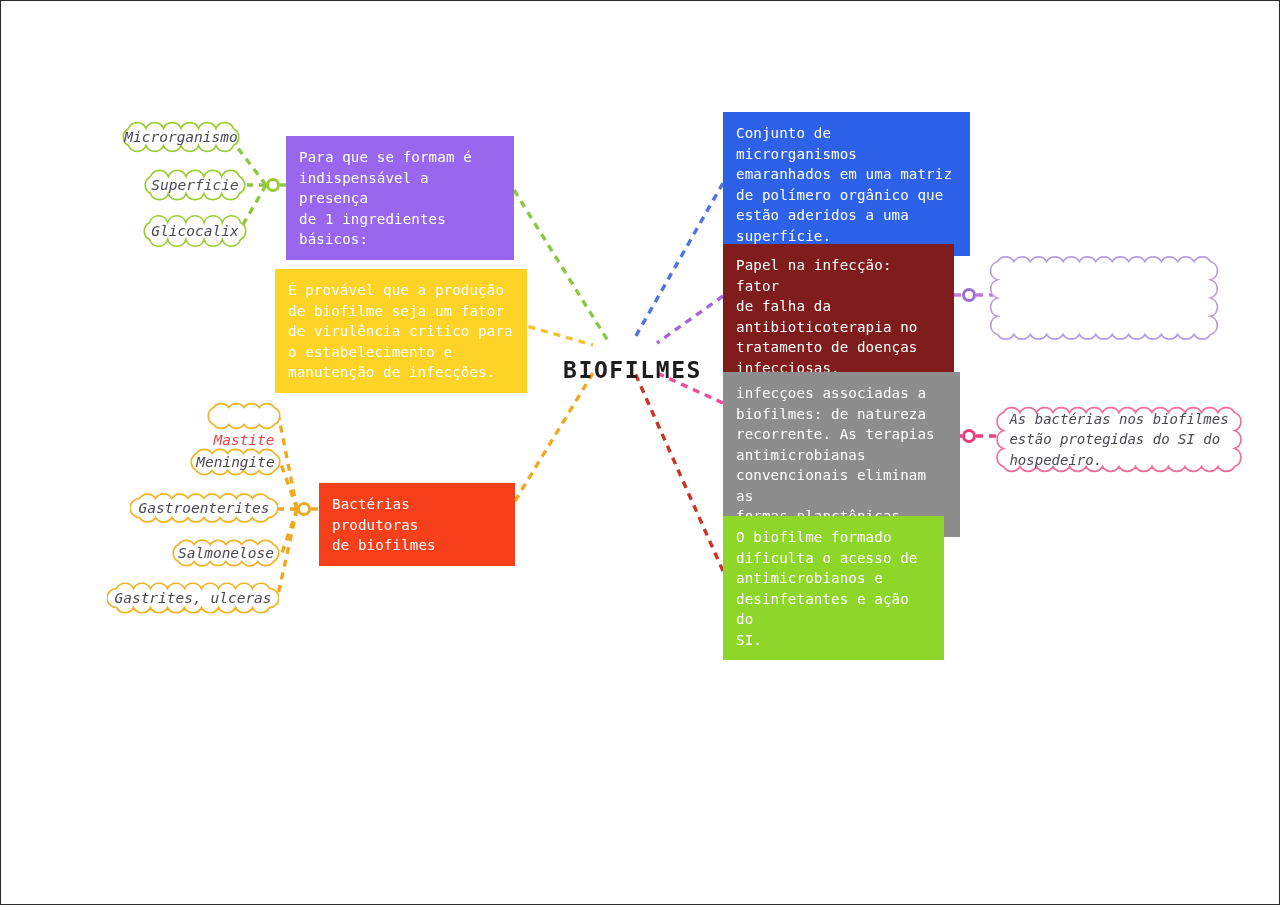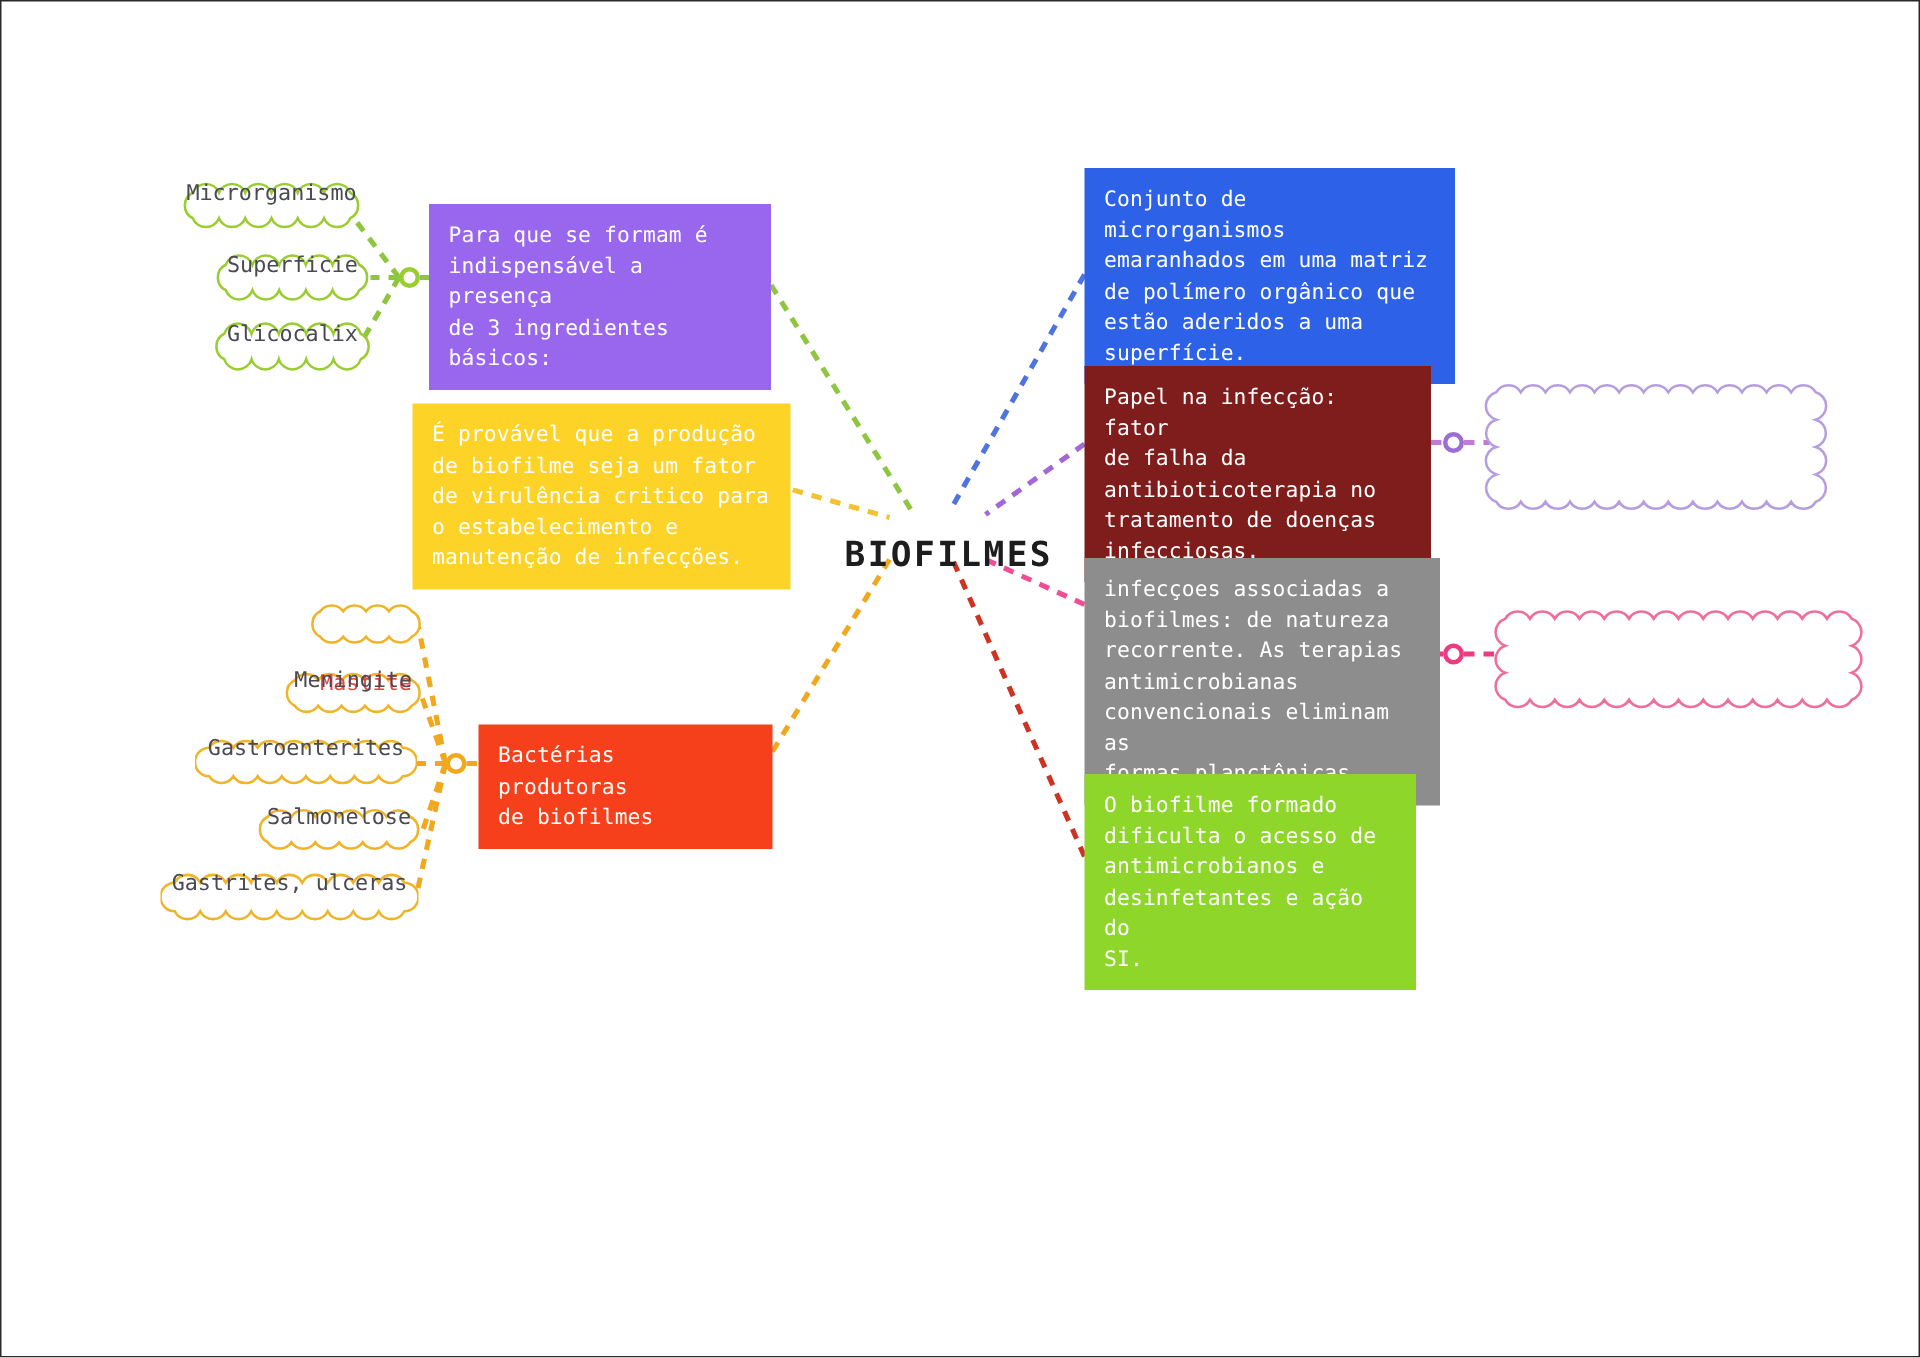--- a/index.html
+++ b/index.html
@@ -50,27 +50,29 @@
     padding: 11px 12px 10px 13px;
     white-space: pre-line;
     letter-spacing: 0.1px;
   }
 
   
   .cloud {
     position: absolute;
     box-sizing: border-box;
     display: flex;
+    align-items: center;
     justify-content: center;
     color: #4a4a55;
     font-family: "DejaVu Sans Mono", "Liberation Mono", monospace;
     font-size: 14px;
     line-height: 20.5px;
     white-space: pre-line;
     text-align: left;
+    font-style: italic;
   }
   .cloud .cloud-svg {
     position: absolute;
     left: 0;
     top: 0;
     width: 100%;
     height: 100%;
   }
   .cloud .cloud-text {
     position: relative;
@@ -116,21 +118,21 @@
       <line x1="296" y1="508" x2="277" y2="594" stroke="#f0a81e" stroke-width="3.4" stroke-dasharray="7 6" stroke-linecap="butt"></line>
       <line x1="310" y1="508" x2="318" y2="508" stroke="#f0a81e" stroke-width="3.4" stroke-dasharray="7 6" stroke-linecap="butt"></line>
       <line x1="953" y1="294" x2="961" y2="294" stroke="#c07ad8" stroke-width="3.4" stroke-dasharray="7 6" stroke-linecap="butt"></line>
       <line x1="975" y1="294" x2="992" y2="294" stroke="#c07ad8" stroke-width="3.4" stroke-dasharray="7 6" stroke-linecap="butt"></line>
       <line x1="959" y1="435" x2="961" y2="435" stroke="#ed3b82" stroke-width="3.4" stroke-dasharray="7 6" stroke-linecap="butt"></line>
       <line x1="975" y1="435" x2="997" y2="435" stroke="#ed3b82" stroke-width="3.4" stroke-dasharray="7 6" stroke-linecap="butt"></line>
     </svg>
   <div id="nodes-layer">
       <div class="note" style="left: 285px; top: 135px; width: 228px; min-height: 95px; background: rgb(153, 102, 238); color: rgb(255, 255, 255);">Para que se formam é
 indispensável a presença
-de 3 ingredientes
+de 1 ingredientes
 básicos:</div>
       <div class="note" style="left: 274px; top: 268px; width: 252px; min-height: 110px; background: rgb(253, 211, 40); color: rgb(255, 255, 255);">É provável que a produção
 de biofilme seja um fator
 de virulência critico para
 o estabelecimento e
 manutenção de infecções.</div>
       <div class="note" style="left: 722px; top: 111px; width: 247px; min-height: 110px; background: rgb(45, 98, 232); color: #ffffff;">Conjunto de microrganismos
 emaranhados em uma matriz
 de polímero orgânico que
 estão aderidos a uma
@@ -175,20 +177,22 @@
           <path d="M9.5,9.5 A9.5,9.5 0 0 1 25.3,9.5 A9.5,9.5 0 0 1 41.2,9.5 A9.5,9.5 0 0 1 57.0,9.5 A9.5,9.5 0 0 1 72.8,9.5 A9.5,9.5 0 0 1 88.7,9.5 A9.5,9.5 0 0 1 104.5,9.5 A9.5,9.5 0 0 1 104.5,26.5 A9.5,9.5 0 0 1 88.7,26.5 A9.5,9.5 0 0 1 72.8,26.5 A9.5,9.5 0 0 1 57.0,26.5 A9.5,9.5 0 0 1 41.2,26.5 A9.5,9.5 0 0 1 25.3,26.5 A9.5,9.5 0 0 1 9.5,26.5 A9.5,9.5 0 0 1 9.5,9.5 Z" fill="#ffffff" stroke="#f0b429" stroke-width="1.7"></path>
         </svg><span class="cloud-text" style="color: rgb(74, 74, 85);">Salmonelose</span></div>
       <div class="cloud small" style="left: 106px; top: 578px; width: 172px; height: 38px;"><svg class="cloud-svg" viewBox="0 0 172 38" preserveAspectRatio="none">
           <path d="M9.5,9.5 A9.5,9.5 0 0 1 26.5,9.5 A9.5,9.5 0 0 1 43.5,9.5 A9.5,9.5 0 0 1 60.5,9.5 A9.5,9.5 0 0 1 77.5,9.5 A9.5,9.5 0 0 1 94.5,9.5 A9.5,9.5 0 0 1 111.5,9.5 A9.5,9.5 0 0 1 128.5,9.5 A9.5,9.5 0 0 1 145.5,9.5 A9.5,9.5 0 0 1 162.5,9.5 A9.5,9.5 0 0 1 162.5,28.5 A9.5,9.5 0 0 1 145.5,28.5 A9.5,9.5 0 0 1 128.5,28.5 A9.5,9.5 0 0 1 111.5,28.5 A9.5,9.5 0 0 1 94.5,28.5 A9.5,9.5 0 0 1 77.5,28.5 A9.5,9.5 0 0 1 60.5,28.5 A9.5,9.5 0 0 1 43.5,28.5 A9.5,9.5 0 0 1 26.5,28.5 A9.5,9.5 0 0 1 9.5,28.5 A9.5,9.5 0 0 1 9.5,9.5 Z" fill="#ffffff" stroke="#f0b429" stroke-width="1.7"></path>
         </svg><span class="cloud-text" style="color: rgb(74, 74, 85);">Gastrites, ulceras</span></div>
       <div class="cloud" style="left: 987px; top: 251px; width: 232px; height: 92px;"><svg class="cloud-svg" viewBox="0 0 232 92" preserveAspectRatio="none">
           <path d="M9.5,9.5 A9.5,9.5 0 0 1 25.9,9.5 A9.5,9.5 0 0 1 42.3,9.5 A9.5,9.5 0 0 1 58.7,9.5 A9.5,9.5 0 0 1 75.0,9.5 A9.5,9.5 0 0 1 91.4,9.5 A9.5,9.5 0 0 1 107.8,9.5 A9.5,9.5 0 0 1 124.2,9.5 A9.5,9.5 0 0 1 140.6,9.5 A9.5,9.5 0 0 1 157.0,9.5 A9.5,9.5 0 0 1 173.3,9.5 A9.5,9.5 0 0 1 189.7,9.5 A9.5,9.5 0 0 1 206.1,9.5 A9.5,9.5 0 0 1 222.5,9.5 A9.5,9.5 0 0 1 222.5,27.8 A9.5,9.5 0 0 1 222.5,46.0 A9.5,9.5 0 0 1 222.5,64.3 A9.5,9.5 0 0 1 222.5,82.5 A9.5,9.5 0 0 1 206.1,82.5 A9.5,9.5 0 0 1 189.7,82.5 A9.5,9.5 0 0 1 173.3,82.5 A9.5,9.5 0 0 1 157.0,82.5 A9.5,9.5 0 0 1 140.6,82.5 A9.5,9.5 0 0 1 124.2,82.5 A9.5,9.5 0 0 1 107.8,82.5 A9.5,9.5 0 0 1 91.4,82.5 A9.5,9.5 0 0 1 75.0,82.5 A9.5,9.5 0 0 1 58.7,82.5 A9.5,9.5 0 0 1 42.3,82.5 A9.5,9.5 0 0 1 25.9,82.5 A9.5,9.5 0 0 1 9.5,82.5 A9.5,9.5 0 0 1 9.5,64.3 A9.5,9.5 0 0 1 9.5,46.0 A9.5,9.5 0 0 1 9.5,27.8 A9.5,9.5 0 0 1 9.5,9.5 Z" fill="#ffffff" stroke="#b69ede" stroke-width="1.7"></path>
         </svg></div>
       <div class="cloud" style="left: 993px; top: 402px; width: 250px; height: 73px;"><svg class="cloud-svg" viewBox="0 0 250 73" preserveAspectRatio="none">
           <path d="M9.5,9.5 A9.5,9.5 0 0 1 26.0,9.5 A9.5,9.5 0 0 1 42.5,9.5 A9.5,9.5 0 0 1 59.0,9.5 A9.5,9.5 0 0 1 75.5,9.5 A9.5,9.5 0 0 1 92.0,9.5 A9.5,9.5 0 0 1 108.5,9.5 A9.5,9.5 0 0 1 125.0,9.5 A9.5,9.5 0 0 1 141.5,9.5 A9.5,9.5 0 0 1 158.0,9.5 A9.5,9.5 0 0 1 174.5,9.5 A9.5,9.5 0 0 1 191.0,9.5 A9.5,9.5 0 0 1 207.5,9.5 A9.5,9.5 0 0 1 224.0,9.5 A9.5,9.5 0 0 1 240.5,9.5 A9.5,9.5 0 0 1 240.5,27.5 A9.5,9.5 0 0 1 240.5,45.5 A9.5,9.5 0 0 1 240.5,63.5 A9.5,9.5 0 0 1 224.0,63.5 A9.5,9.5 0 0 1 207.5,63.5 A9.5,9.5 0 0 1 191.0,63.5 A9.5,9.5 0 0 1 174.5,63.5 A9.5,9.5 0 0 1 158.0,63.5 A9.5,9.5 0 0 1 141.5,63.5 A9.5,9.5 0 0 1 125.0,63.5 A9.5,9.5 0 0 1 108.5,63.5 A9.5,9.5 0 0 1 92.0,63.5 A9.5,9.5 0 0 1 75.5,63.5 A9.5,9.5 0 0 1 59.0,63.5 A9.5,9.5 0 0 1 42.5,63.5 A9.5,9.5 0 0 1 26.0,63.5 A9.5,9.5 0 0 1 9.5,63.5 A9.5,9.5 0 0 1 9.5,45.5 A9.5,9.5 0 0 1 9.5,27.5 A9.5,9.5 0 0 1 9.5,9.5 Z" fill="#ffffff" stroke="#ef6f9b" stroke-width="1.7"></path>
-        </svg></div>
+        </svg><span class="cloud-text" style="color: rgb(74, 74, 85);">As bactérias nos biofilmes
+estão protegidas do SI do
+hospedeiro.</span></div>
       <div class="ring" style="left: 265px; top: 177px; border-color: rgb(154, 205, 50);"></div>
       <div class="ring" style="left: 296px; top: 501px; border-color: rgb(240, 168, 30);"></div>
       <div class="ring" style="left: 961px; top: 287px; border-color: rgb(155, 110, 214);"></div>
       <div class="ring" style="left: 961px; top: 428px; border-color: rgb(237, 59, 130);"></div>
     </div>
   <div class="hub-title" id="hub-title" style="left: 562px; top: 356px; color: rgb(29, 29, 29);">BIOFILMES</div>
 </div>
 
 </body></html>

